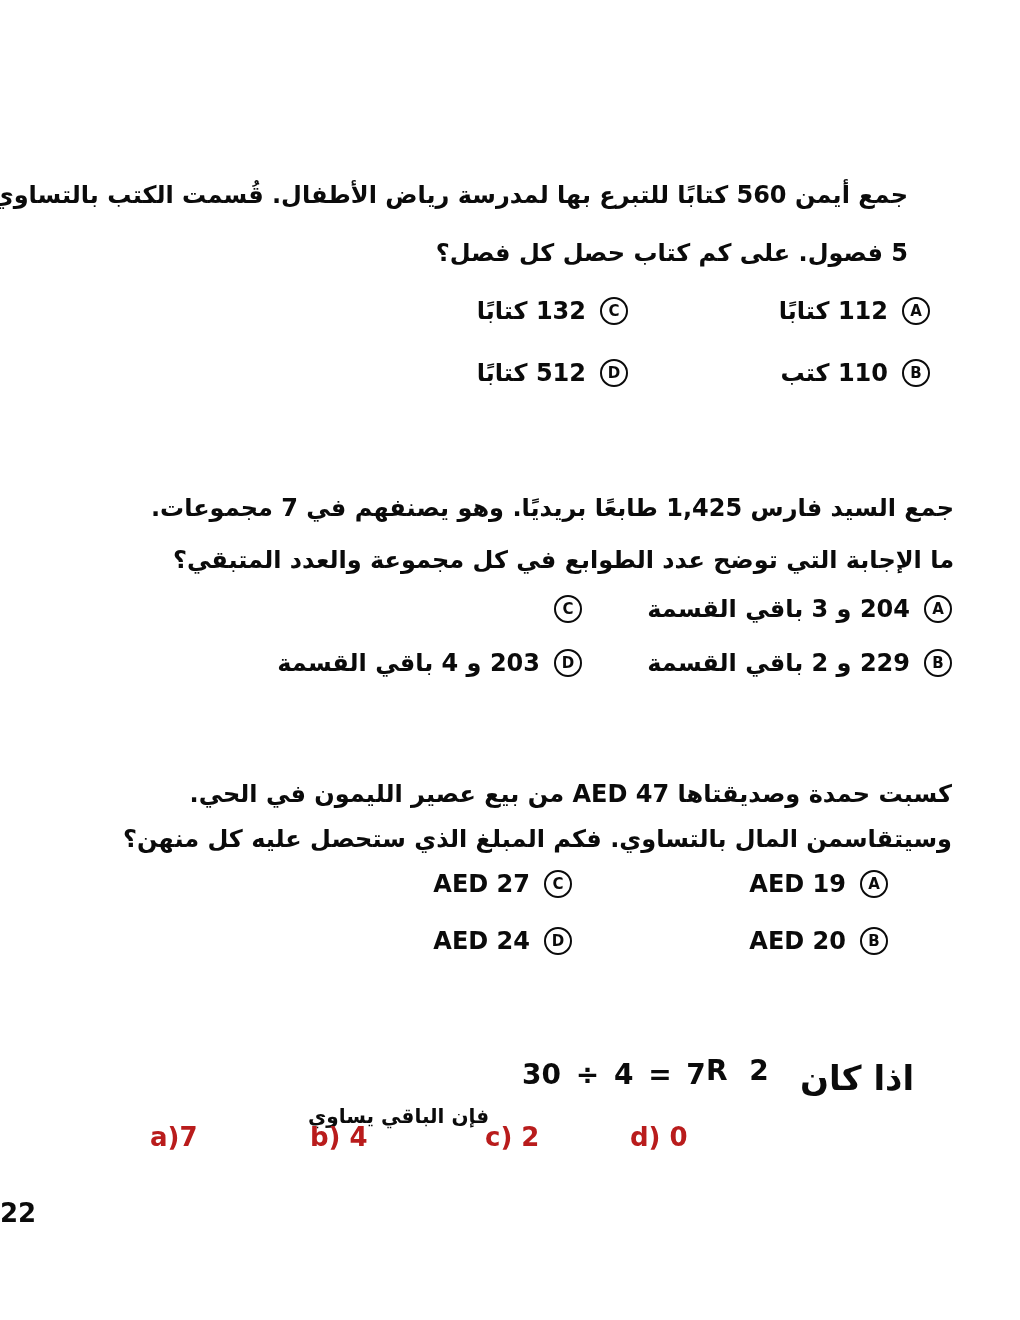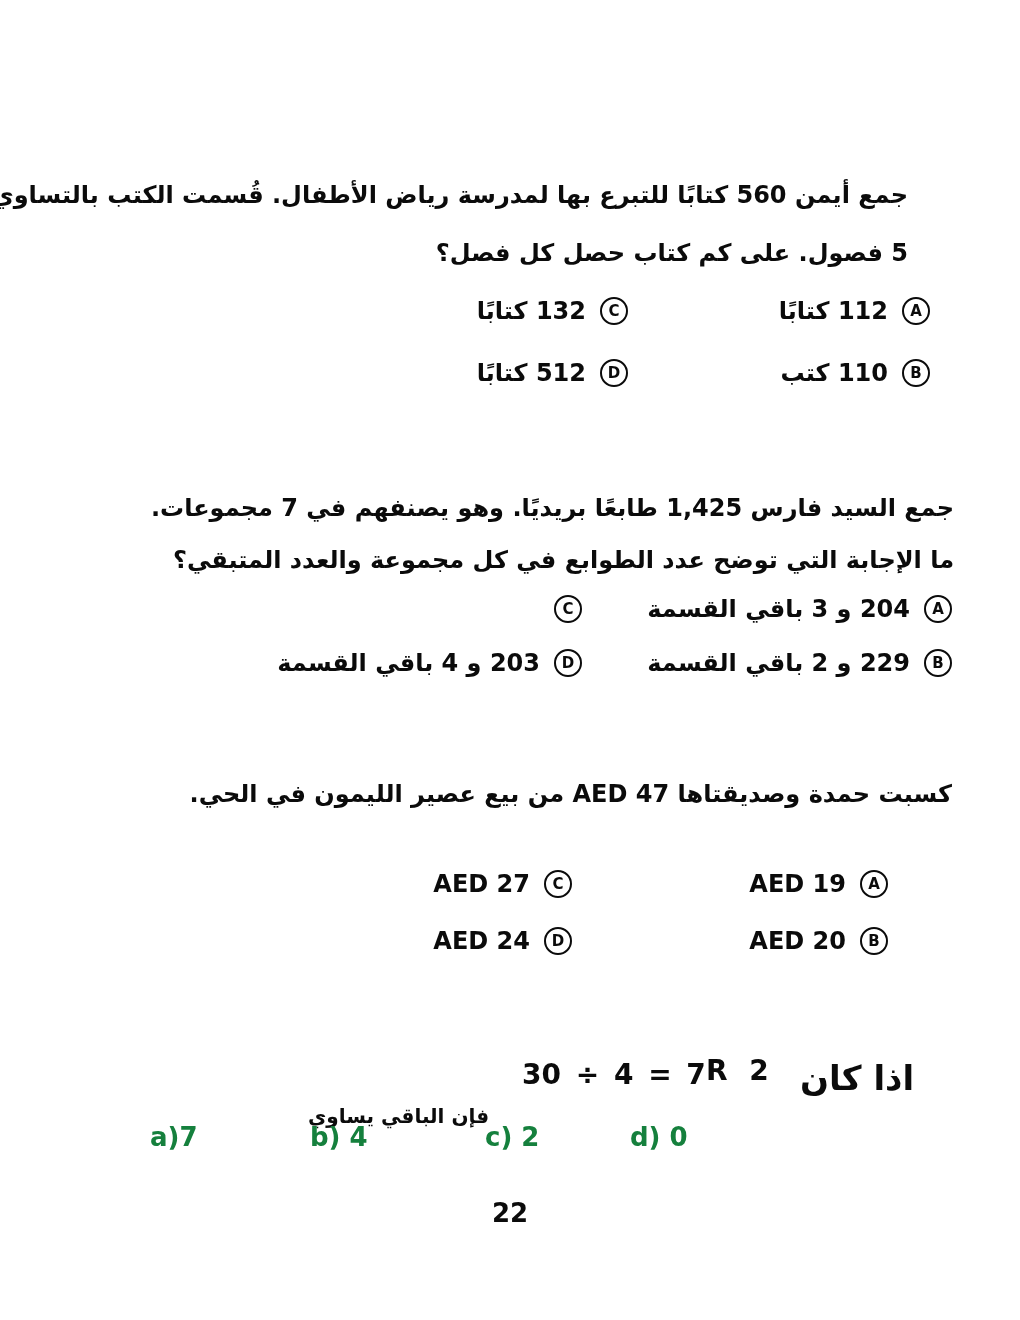--- a/index.html
+++ b/index.html
@@ -21,23 +21,23 @@
     position:absolute; display:inline-flex; direction:rtl; align-items:center;
     gap:14px; font-weight:bold; font-size:24px; white-space:nowrap; color:#0b0b0b;
   }
   .badge {
     flex:0 0 auto; width:28px; height:28px; border:2.5px solid #0b0b0b; border-radius:50%;
     display:inline-flex; align-items:center; justify-content:center;
     font-size:15px; font-weight:bold; direction:ltr; line-height:1; background:#fff;
   }
   .q4seg { position:absolute; font-weight:bold; white-space:nowrap; color:#0b0b0b; }
   .rtl { direction:rtl; }
-  .answer { position:absolute; font-weight:bold; font-size:26px; white-space:nowrap; color:#15803d; }
+  .answer { position:absolute; font-weight:bold; font-size:26px; white-space:nowrap; color:#b91c1c; }
   .page-number {
-    position:absolute; top:1198px; left:0; width:100%; text-align:center;
+    position:absolute; top:1198px; left:0; width:100%; 
     font-weight:bold; font-size:26px; color:#0b0b0b;
   }
 </style>
 </head>
 <body>
 
 <div class="page">
 
   <div class="qtext q1" style="top:166px; right:112px;">
     <div class="qline">جمع أيمن 560 كتابًا للتبرع بها لمدرسة رياض الأطفال. قُسمت الكتب بالتساوي بين</div>
@@ -77,20 +77,21 @@
     <span class="badge">B</span>
     <span>229 و 2 باقي القسمة</span>
   </div>
   <div class="option" style="top:649px; right:438px;">
     <span class="badge">D</span>
     <span>203 و 4 باقي القسمة</span>
   </div>
 
   <div class="qtext q3" style="top:772px; right:68px;">
     <div class="qline">كسبت حمدة وصديقتاها AED 47 من بيع عصير الليمون في الحي.</div>
+    <div class="qline">وسيتقاسمن المال بالتساوي. فكم المبلغ الذي ستحصل عليه كل منهن؟</div>
   </div>
 
   <div class="option" style="top:870px; right:132px;">
     <span class="badge">A</span>
     <span>AED 19</span>
   </div>
   <div class="option" style="top:870px; right:448px;">
     <span class="badge">C</span>
     <span>AED 27</span>
   </div>

